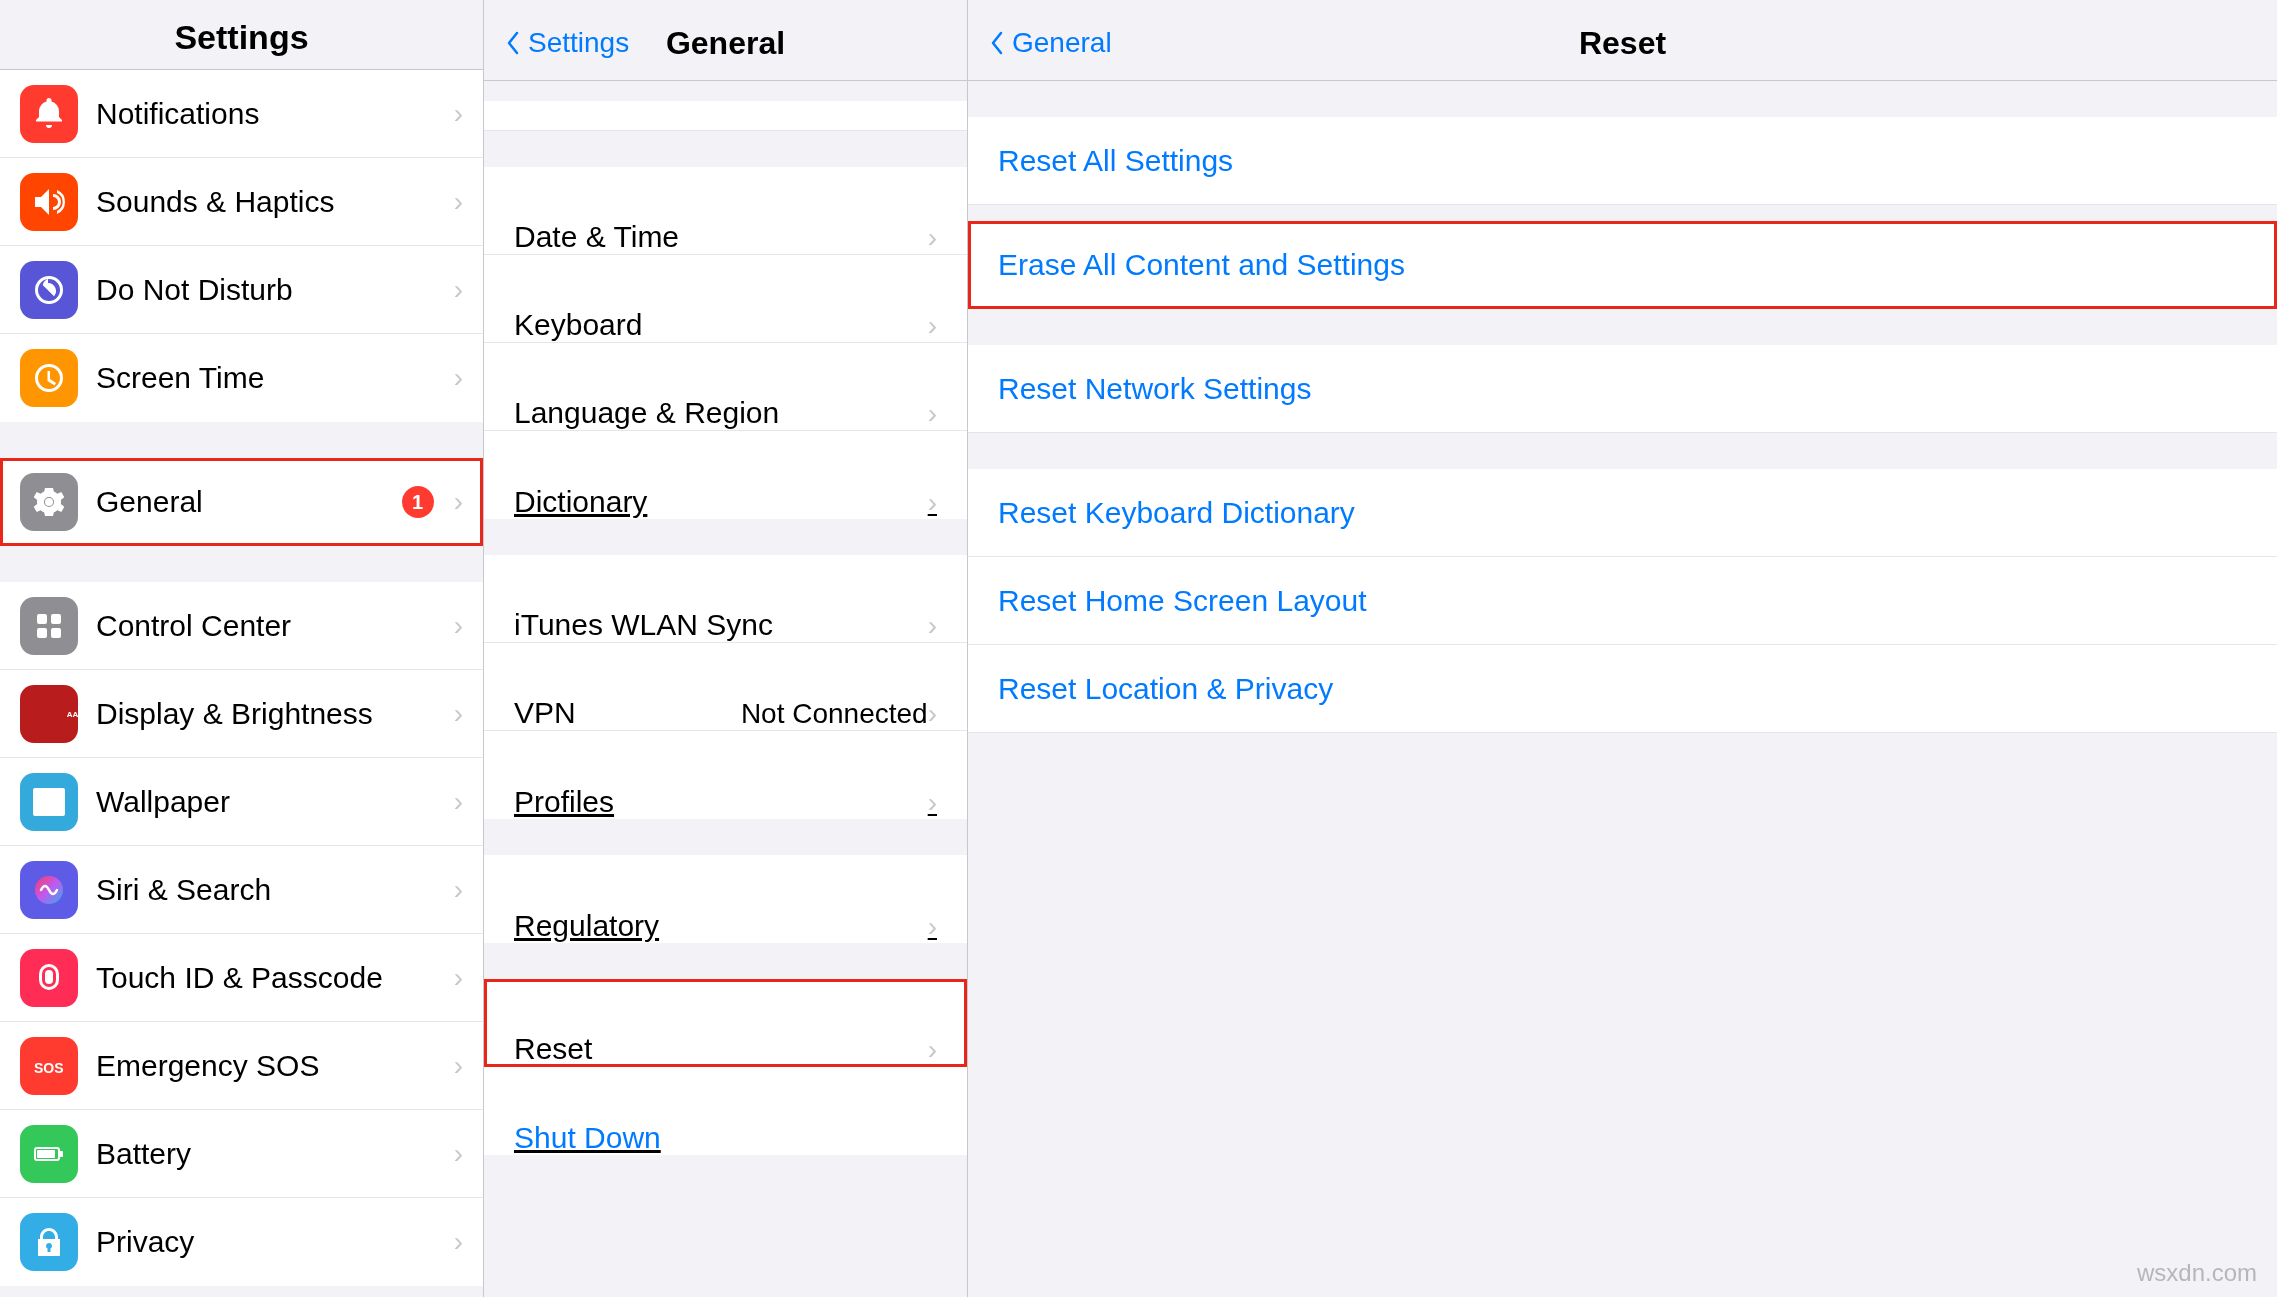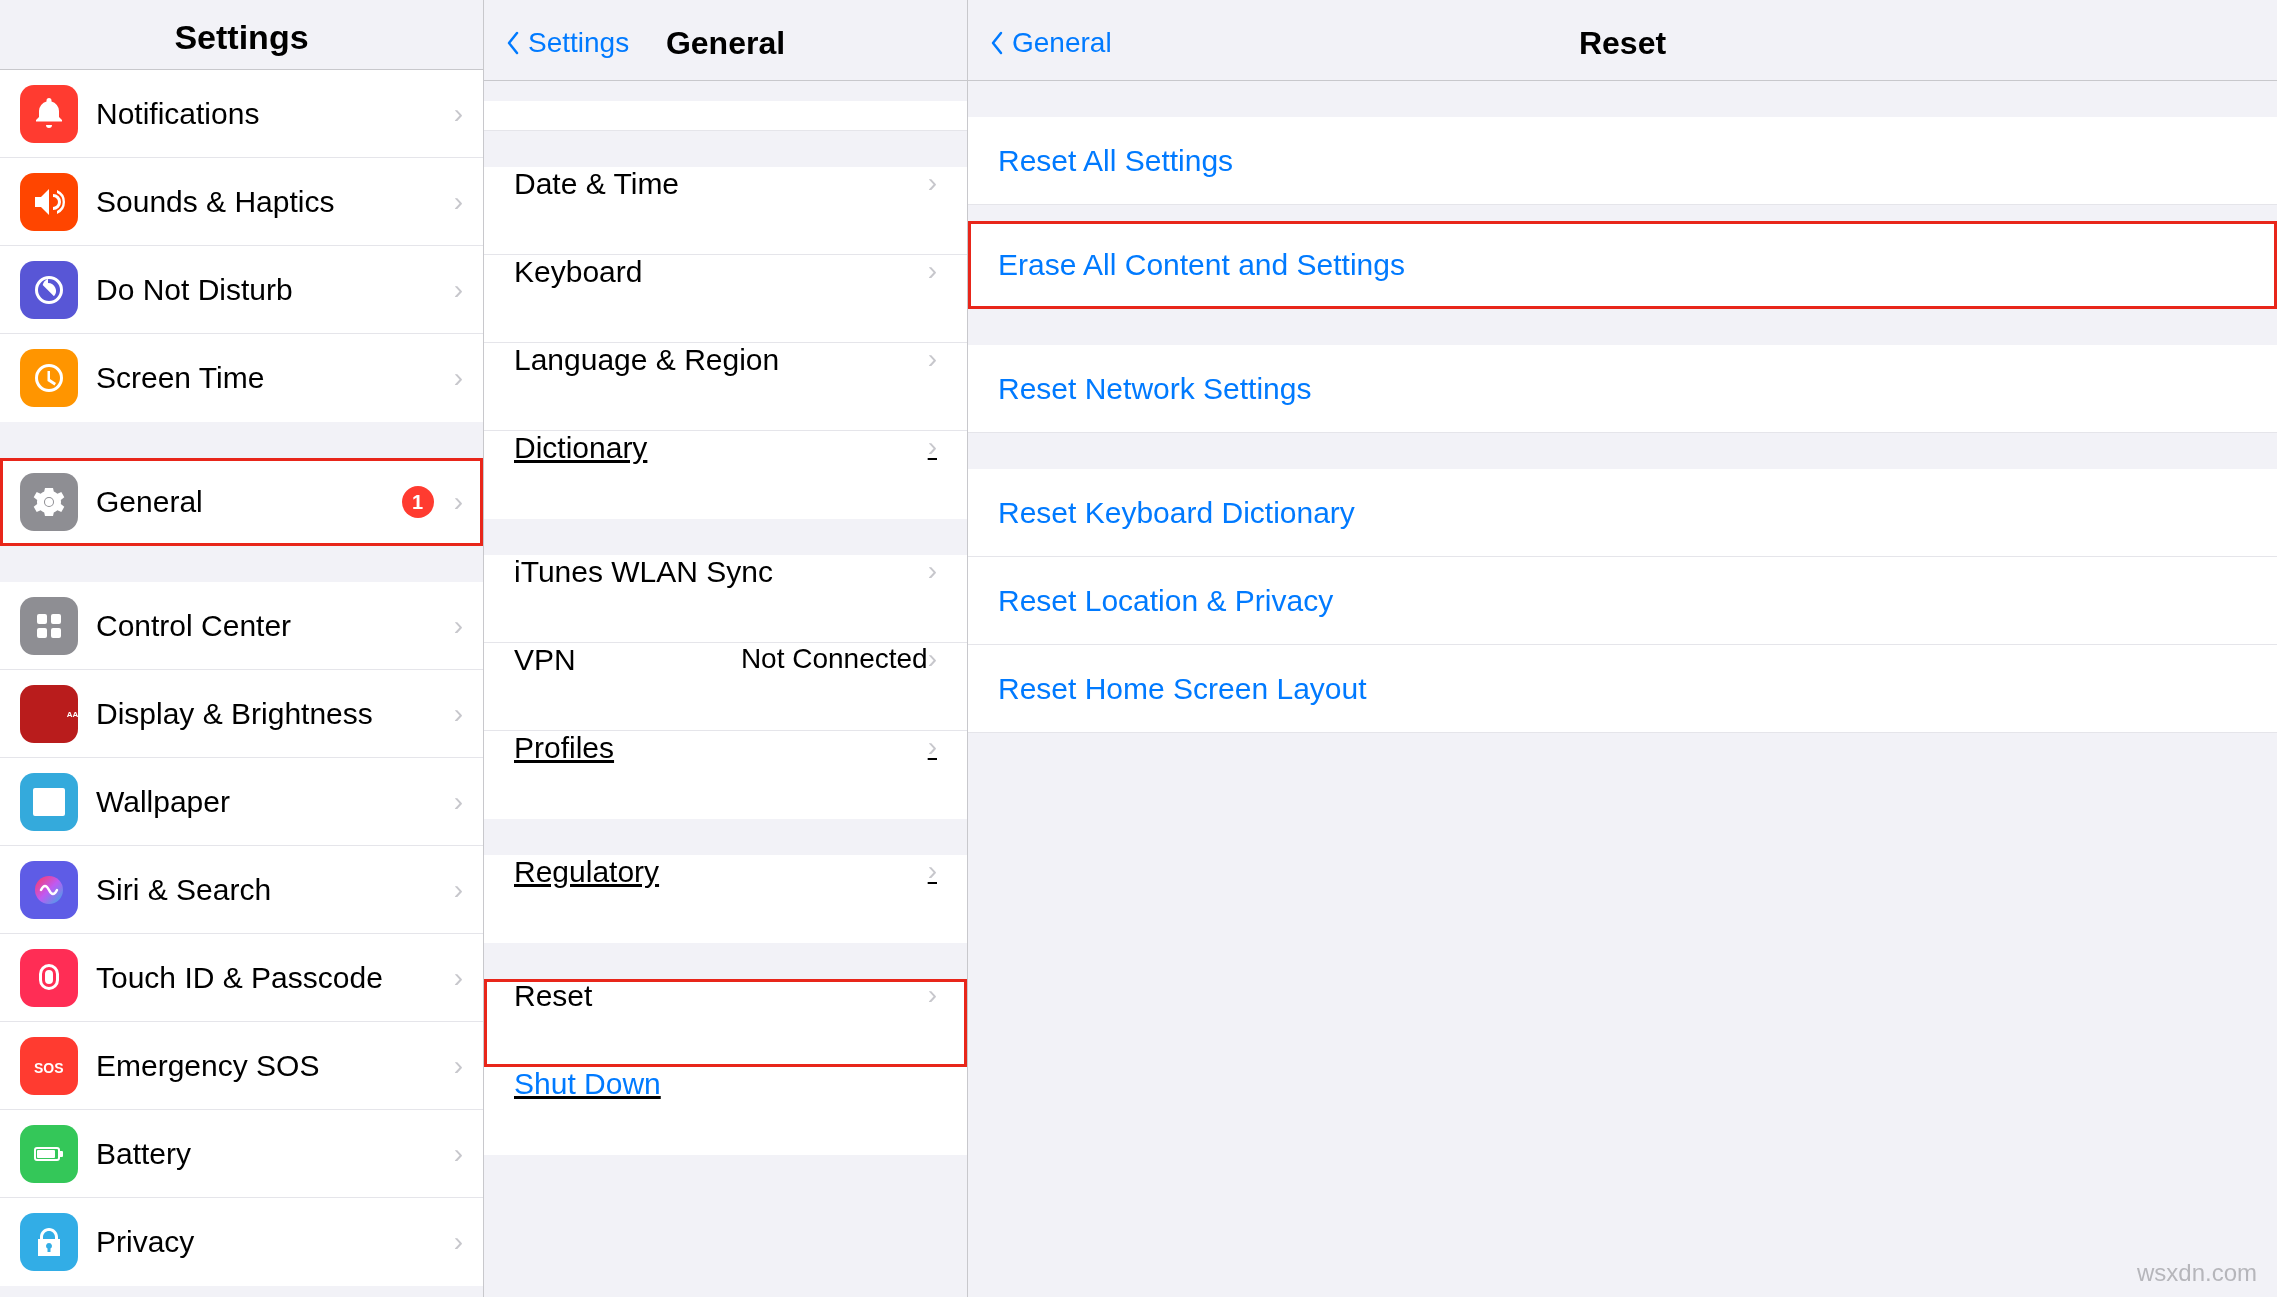--- a/index.html
+++ b/index.html
@@ -162,21 +162,21 @@
 
     .row-chevron {
       color: #c7c7cc;
       font-size: 28px;
       margin-left: 8px;
     }
 
     
     .list-row-plain {
       display: flex;
-      align-items: flex-start;
+      align-items: flex-end;
       padding: 0 30px;
       height: 88px;
       border-bottom: 1px solid #e5e5ea;
       background: #fff;
       cursor: pointer;
     }
 
     .list-row-plain:last-child {
       border-bottom: none;
       text-decoration: underline;
@@ -540,24 +540,24 @@
       </div>
     </div>
 
     <div class="section-gap"></div>
 
     <div class="list-section">
       <div class="reset-row">
         <span class="reset-row-label">Reset Keyboard Dictionary</span>
       </div>
       <div class="reset-row">
+        <span class="reset-row-label">Reset Home Screen Layout</span>
+      </div>
+      <div class="reset-row">
         <span class="reset-row-label">Reset Location &amp; Privacy</span>
-      </div>
-      <div class="reset-row">
-        <span class="reset-row-label">Reset Home Screen Layout</span>
       </div>
     </div>
 
     <div style="flex:1;background:#f2f2f7;min-height:300px;"></div>
   </div>
 </div>
 
 <div class="watermark">wsxdn.com</div>
 
 </body></html>

